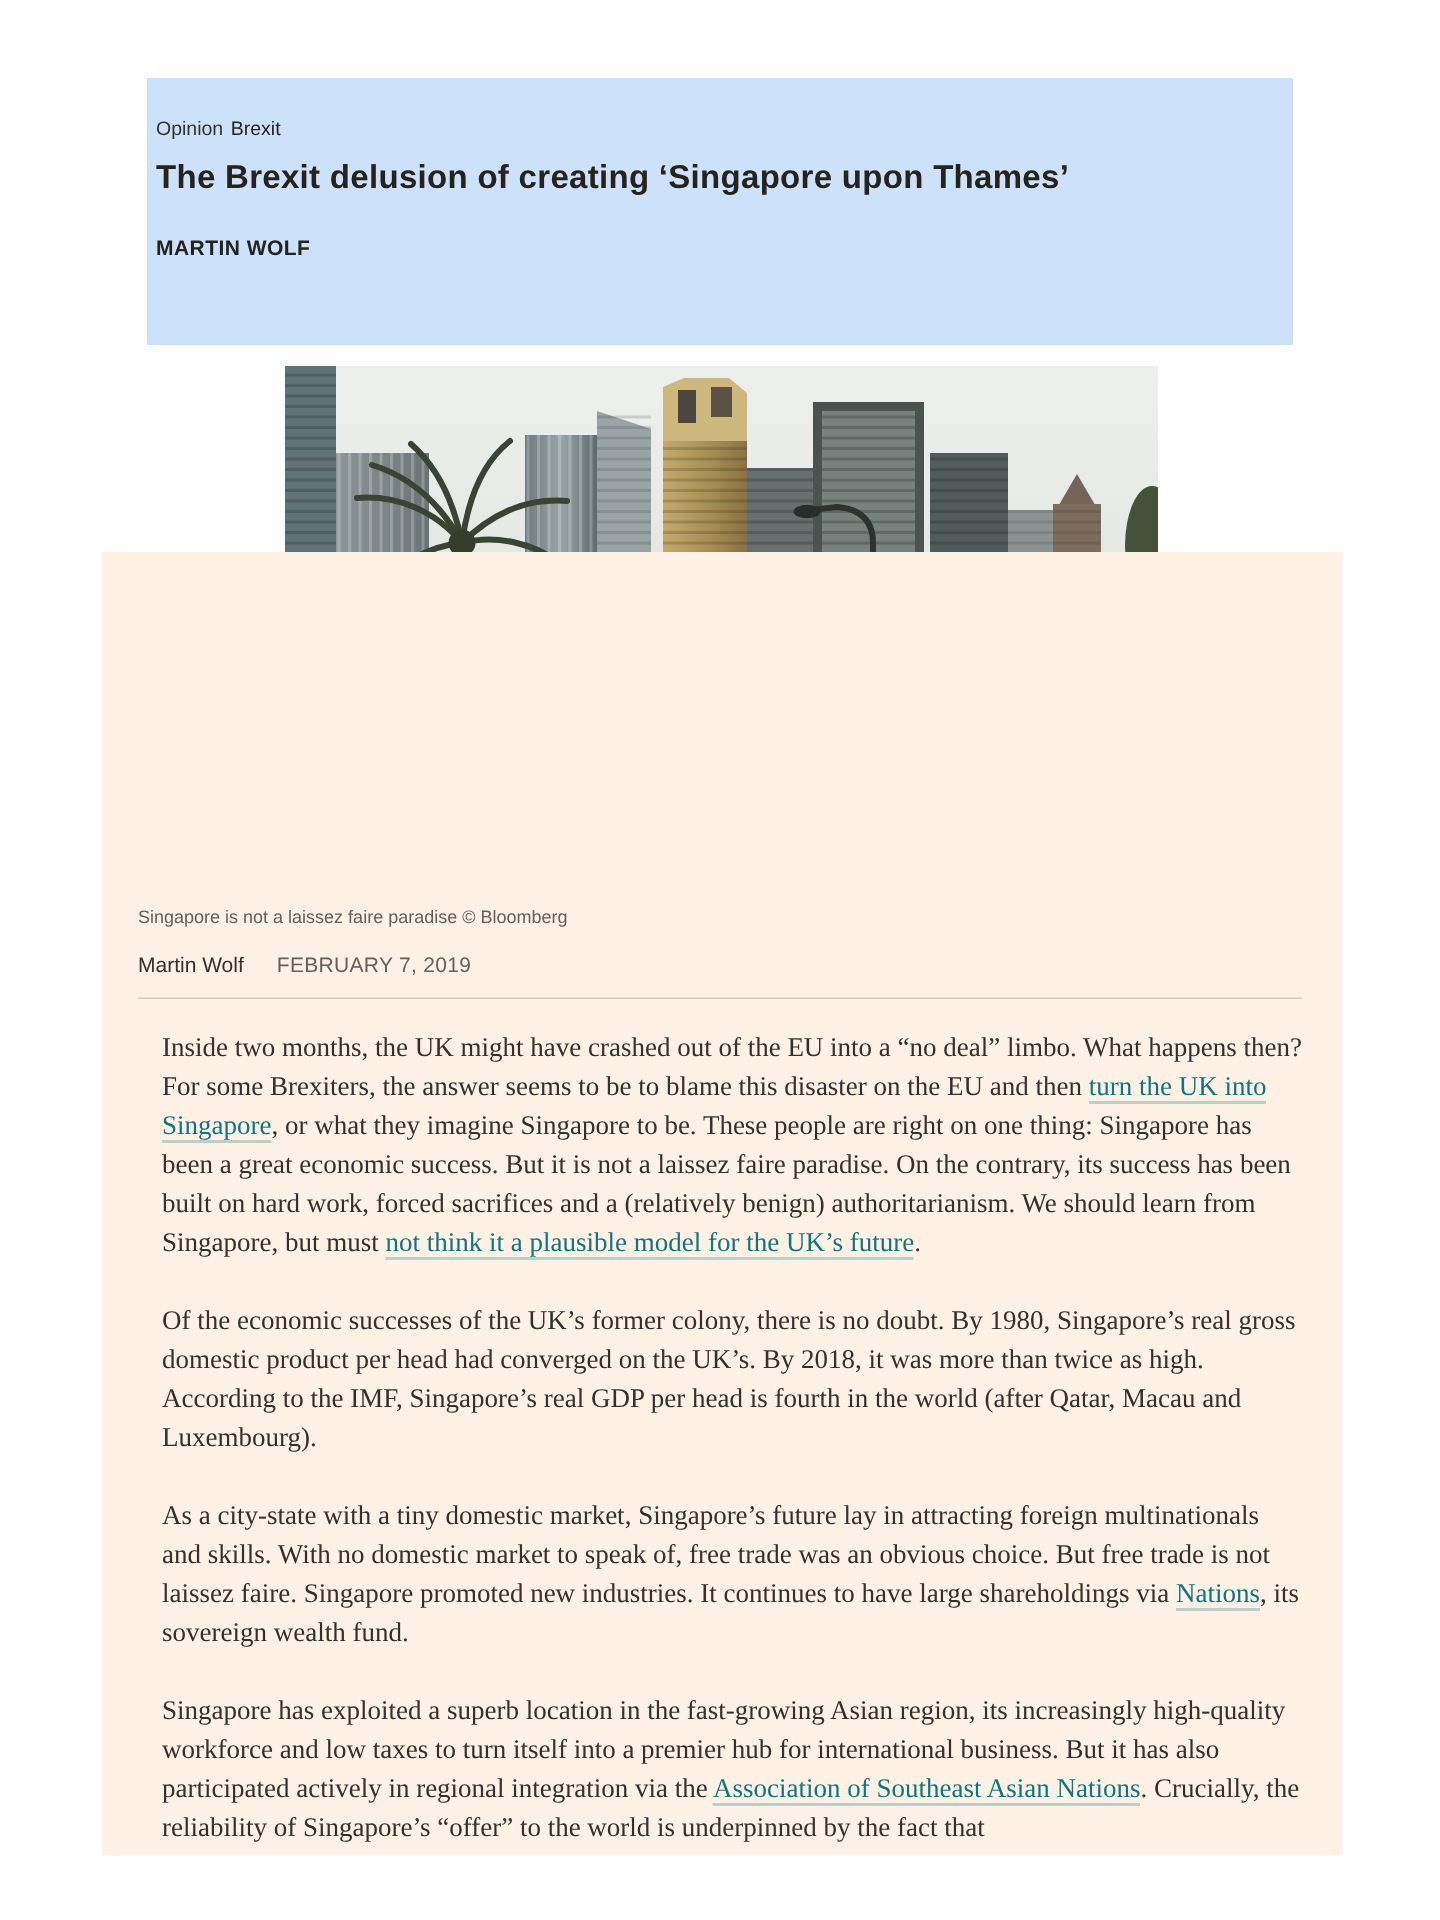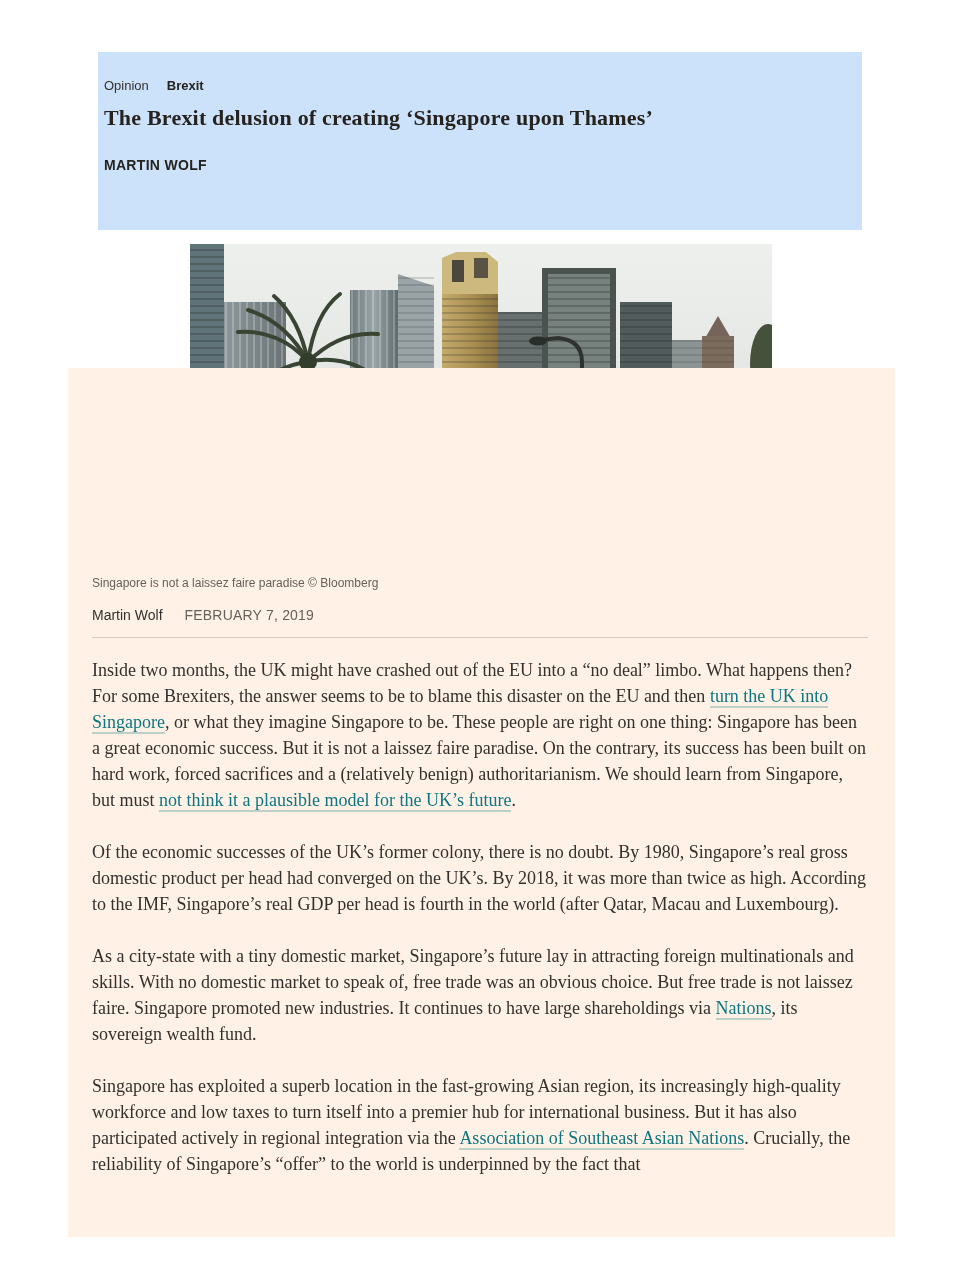--- a/index.html
+++ b/index.html
@@ -18,47 +18,47 @@
     font-family:"Liberation Sans","DejaVu Sans",sans-serif;
     color:var(--ink);overflow:hidden;
   }
   
   .opinion-box{
     position:absolute;left:98px;top:52px;width:764px;height:178px;
     background:var(--header-blue);padding:26px 40px 0 6px;
   }
   .kicker{font-size:13px;line-height:16px;color:var(--ink);}
   .kicker .section{font-weight:400;}
-  .kicker .topic{font-weight:700;color:var(--ink-strong);margin-left:18px;}
+  .kicker .topic{font-weight:400;color:var(--ink-strong);margin-left:5px;}
   .headline{
-    font-family:Liberation Serif, serif;
+    font-family:Liberation Sans, sans-serif;
     font-size:22px;line-height:28px;font-weight:600;letter-spacing:.2px;
     color:var(--ink-strong);margin:10px 0 0 0;
   }
   .subtitle{font-size:14.5px;line-height:18px;margin-top:18px;color:var(--ink);}
   .author-tag{font-size:14px;font-weight:700;letter-spacing:.3px;margin-top:25px;color:var(--ink-strong);}
   
   .hero{position:absolute;left:190px;top:244px;width:582px;height:326px;overflow:hidden;}
   .hero svg{display:block;}
   
   .paper{
     position:absolute;left:68px;top:368px;width:827px;height:869px;
     background:var(--paper);overflow:hidden;
     padding:208px 27px 0 24px;
   }
-  .caption{font-size:12px;line-height:15px;color:var(--muted);}
+  .caption{font-size:12px;line-height:15px;color:var(--muted);margin-top:28px;}
   .byline-row{margin-top:16px;font-size:14px;line-height:17px;}
   .byline-author{color:var(--ink);}
   .byline-date{color:var(--muted);margin-left:7px;letter-spacing:.2px;padding-left:15px;}
   .rule{border:none;border-top:1px solid var(--rule);margin:13px 0 0 0;opacity:.55;}
   .article-body{margin-top:19px;}
   .article-body p{
     font-family:"Liberation Serif","DejaVu Serif",serif;
     font-size:18px;line-height:26px;color:var(--ink);
-    margin:0 0 26px 0;
+    margin:0 0 26px 16px;
   }
   .article-body a{
     color:var(--link);text-decoration:none;
     border-bottom:2px solid rgba(13,118,128,.28);
   }
 </style>
 </head>
 <body>
 
 <div class="opinion-box">

